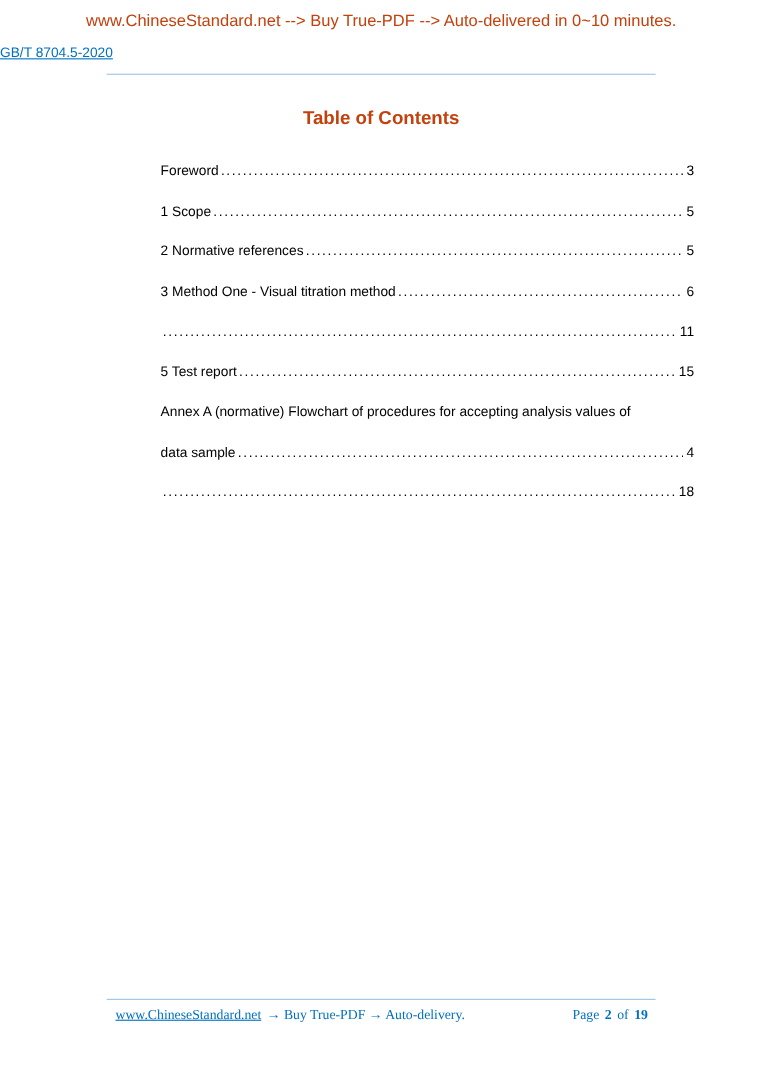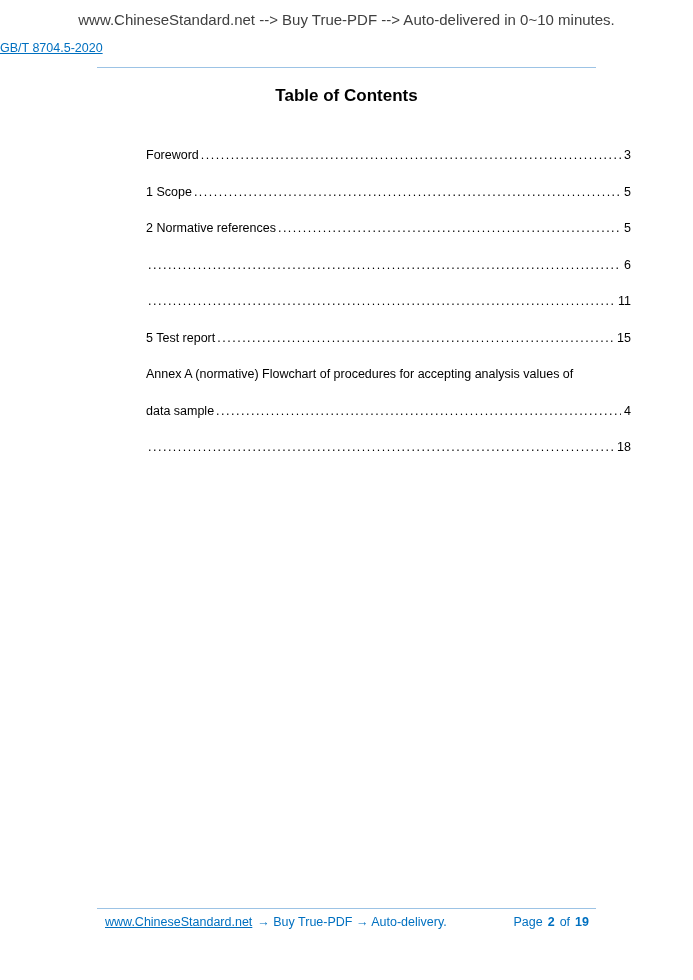--- a/index.html
+++ b/index.html
@@ -14,21 +14,21 @@
     background: #ffffff;
     font-family: "Liberation Sans", sans-serif;
     overflow: hidden;
   }
   .promo {
     position: absolute;
     top: 11px;
     left: 0;
     right: 0;
     text-align: center;
-    color: #404040;
+    color: #c2410c;
     font-size: 15px;
   }
   .doc-code {
     position: absolute;
     top: 41px;
     left: 0;
     right: 0;
     text-align: left;
     color: #0070c0;
     font-size: 12.5px;
@@ -43,23 +43,23 @@
     height: 0;
     margin: 0;
   }
   .top-rule { top: 67px; }
   .bottom-rule { top: 908px; }
   .toc-title {
     position: absolute;
     top: 86px;
     left: 0;
     right: 0;
-    margin: 0;
+    margin: 12px;
     text-align: center;
-    color: #000000;
+    color: #c2410c;
     font-size: 17px;
     font-weight: bold;
   }
   .toc {
     position: absolute;
     top: 147px;
     left: 105px;
     width: 485px;
     font-size: 12.5px;
     color: #000000;
@@ -92,20 +92,21 @@
     display: flex;
     justify-content: space-between;
     align-items: baseline;
     color: #0070c0;
     font-size: 12.5px;
   }
   .footer-left, .footer-right {
     display: flex;
     gap: 5px;
     align-items: center;
+    font-family: Liberation Serif, serif;
   }
   .footer-link {
     color: #0070c0;
     text-decoration: underline;
     cursor: pointer;
   }
   .bold { font-weight: bold; }
 </style>
 </head>
 <body>
@@ -132,20 +133,21 @@
       <span class="toc-page">5</span>
     </div>
 
     <div class="toc-row">
       <span class="toc-label">2 Normative references</span>
       <span class="toc-leader"></span>
       <span class="toc-page">5</span>
     </div>
 
     <div class="toc-row">
+      <span class="toc-label">3 Method One - Visual titration method</span>
       <span class="toc-leader"></span>
       <span class="toc-page">6</span>
     </div>
 
     <div class="toc-row">
       <span class="toc-leader"></span>
       <span class="toc-page">11</span>
     </div>
 
     <div class="toc-row">

